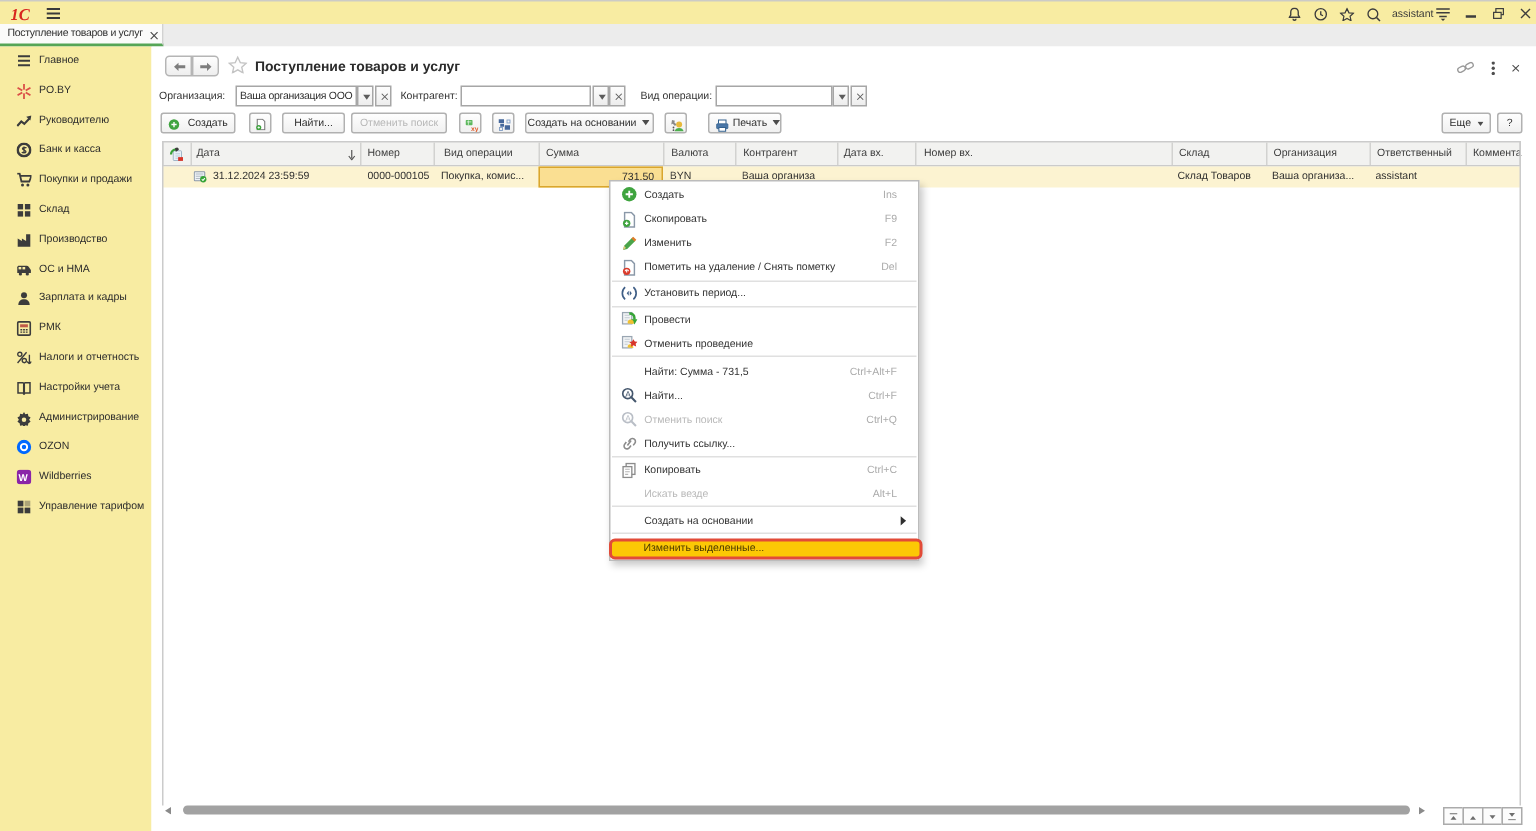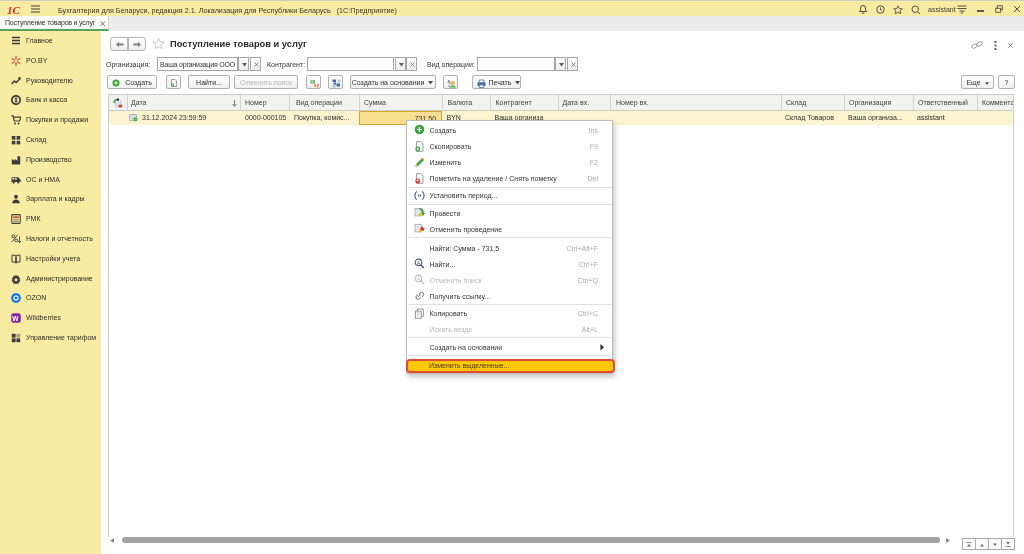--- a/index.html
+++ b/index.html
@@ -78,21 +78,20 @@
 
 <div id="topbar">
   <svg class="a" style="left:7px; top:3px;" width="18" height="11" viewBox="0 0 18 11">
     <text x="0" y="9.5" font-family="Liberation Serif" font-weight="bold" font-style="italic" font-size="11" fill="#d8251f">1С</text>
   </svg>
   <svg class="a" style="left:31px; top:4px;" width="9" height="8" viewBox="0 0 9 8">
     <g stroke="#3a3a3a" stroke-width="1.2">
         <path d="M0 1h9M0 4h9M0 7h9"></path>
       </g>
   </svg>
-  <span id="apptitle">Бухгалтерия для Беларуси, редакция 2.1. Локализация для Республики Беларусь&nbsp;&nbsp;&nbsp;(1С:Предприятие)</span>
   <svg class="a" style="left:859px; top:4px;" width="8" height="9" viewBox="0 0 16 18">
     <path d="M8 1a5 5 0 0 1 5 5v4l2 3H1l2-3V6a5 5 0 0 1 5-5z" fill="none" stroke="#3d3d3d" stroke-width="1.8"></path>
     <path d="M6 15a2 2 0 0 0 4 0" fill="none" stroke="#3d3d3d" stroke-width="1.8"></path>
   </svg>
   <svg class="a" style="left:876px; top:4px;" width="9" height="9" viewBox="0 0 18 18">
     <circle cx="9" cy="9" r="7.5" fill="none" stroke="#3d3d3d" stroke-width="1.8"></circle>
     <path d="M9 5v4.5L12 11" fill="none" stroke="#3d3d3d" stroke-width="1.8"></path>
   </svg>
   <svg class="a" style="left:893px; top:4px;" width="10" height="9" viewBox="0 0 20 18">
     <path d="M10 1.5l2.6 5.6 6 .6-4.5 4 1.3 5.9-5.4-3.1-5.4 3.1 1.3-5.9-4.5-4 6-.6z" fill="none" stroke="#3d3d3d" stroke-width="1.6"></path>

